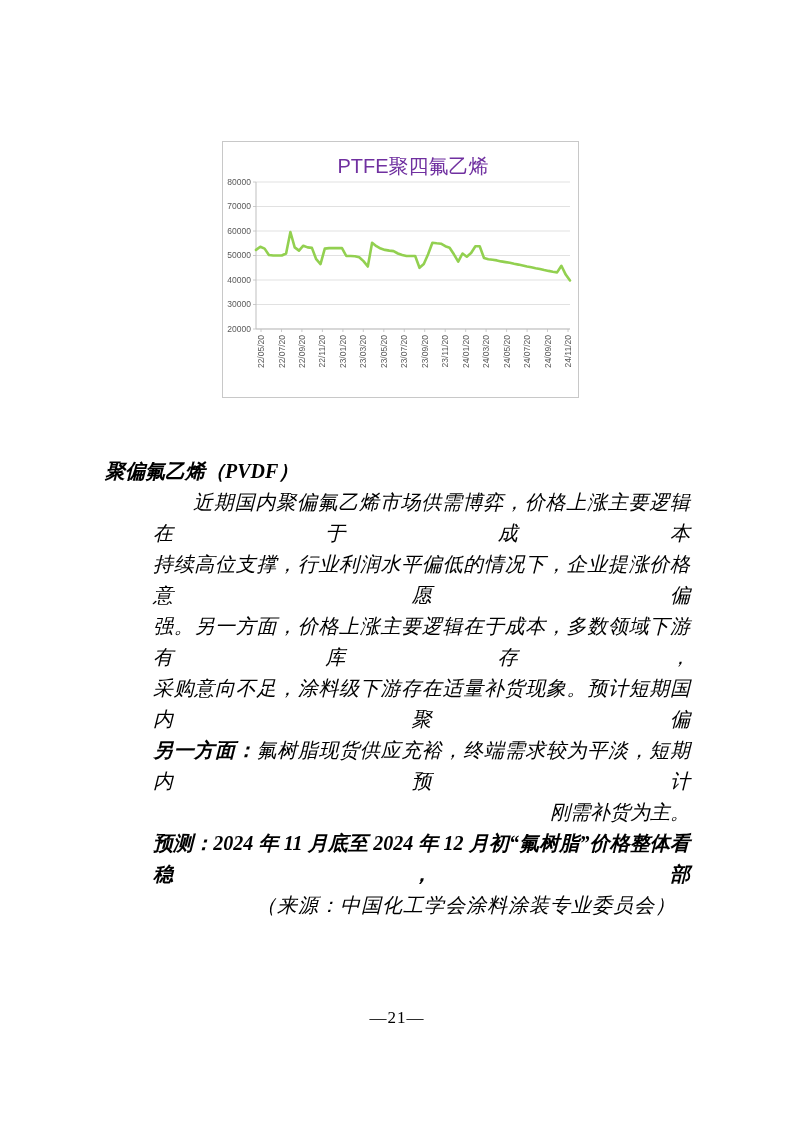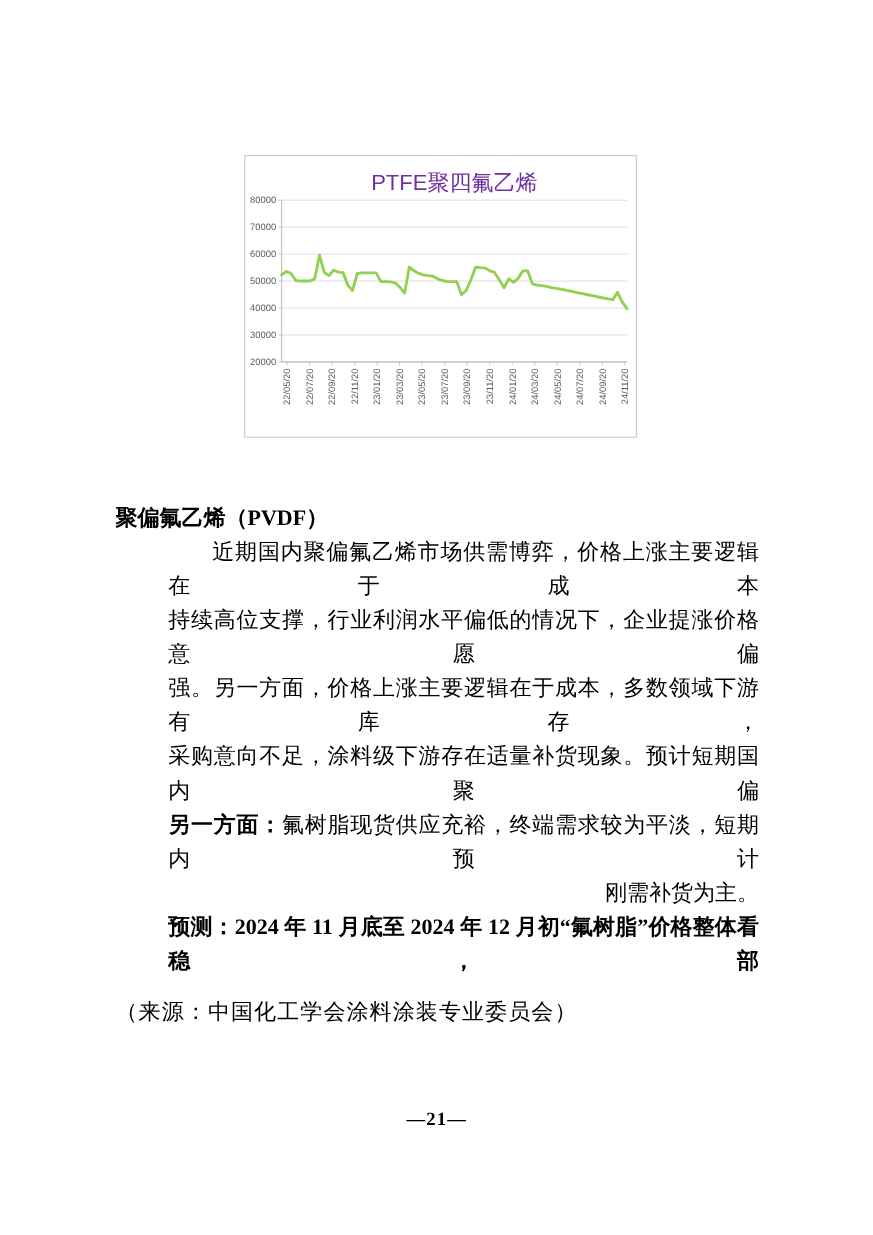--- a/index.html
+++ b/index.html
@@ -8,31 +8,31 @@
     font-family:"Liberation Serif","DejaVu Serif",serif;color:#000;
   }
   .page{position:absolute;left:0;top:0;width:794px;height:1123px;background:#fff;overflow:hidden;}
   .chart-box{
     position:absolute;left:222px;top:141px;width:357px;height:257px;
     border:1px solid #c8c8c8;background:#fff;box-sizing:border-box;
   }
   .chart-box svg{display:block;}
   .text-block{
     position:absolute;left:105px;top:456px;width:585px;
-    font-size:20px;line-height:31px;
+    font-size:20px;line-height:31px;font-style:italic;
   }
   .heading{font-weight:bold;}
   .jline{text-align:justify;text-align-last:justify;margin-left:48px;}
   .ind{text-indent:40px;}
   .bold{font-weight:bold;}
   .plain{text-align:right;}
-  .source{text-align:left;padding-right:14px;letter-spacing:1px;margin-top:15px;}
+  .source{text-align:right;padding-right:14px;letter-spacing:1px;}
   .pagenum{
     position:absolute;top:1008px;left:0;width:794px;text-align:center;
-    font-size:17px;letter-spacing:1px;font-weight:bold;
+    font-size:17px;letter-spacing:1px;
   }
 </style>
 </head>
 <body>
 
 <div class="page">
 
   <div class="chart-box">
     <svg id="chart-svg" width="355" height="255" viewBox="0 0 355 255" font-family="Liberation Sans, DejaVu Sans, sans-serif">
         <line x1="33" y1="187.0" x2="347" y2="187.0" stroke="#D9D9D9" stroke-width="0.8"></line>

